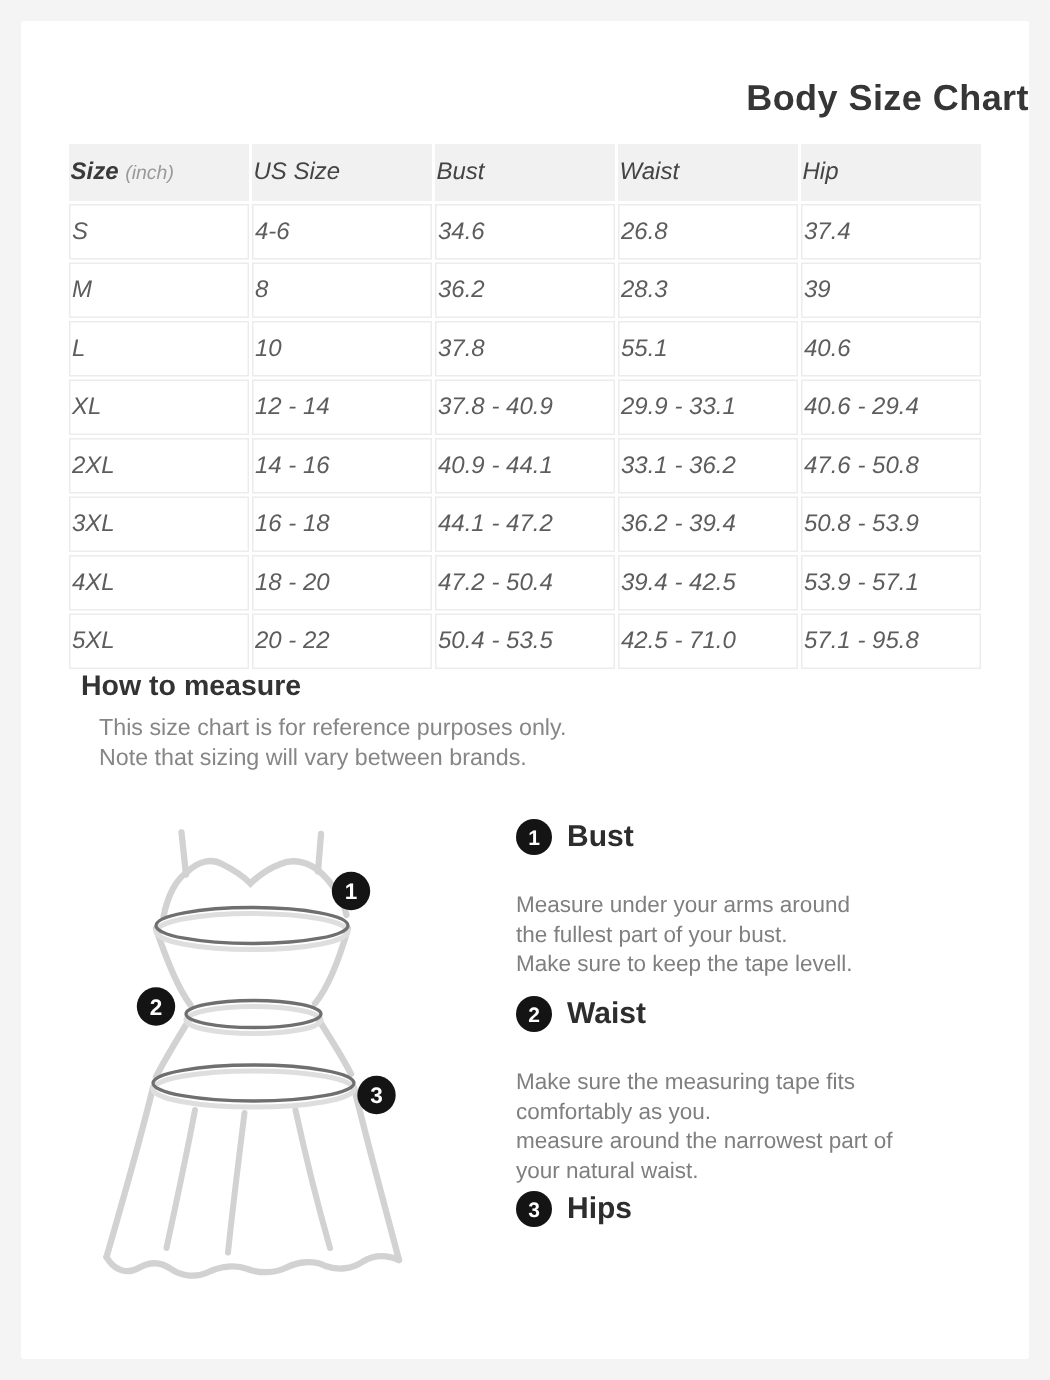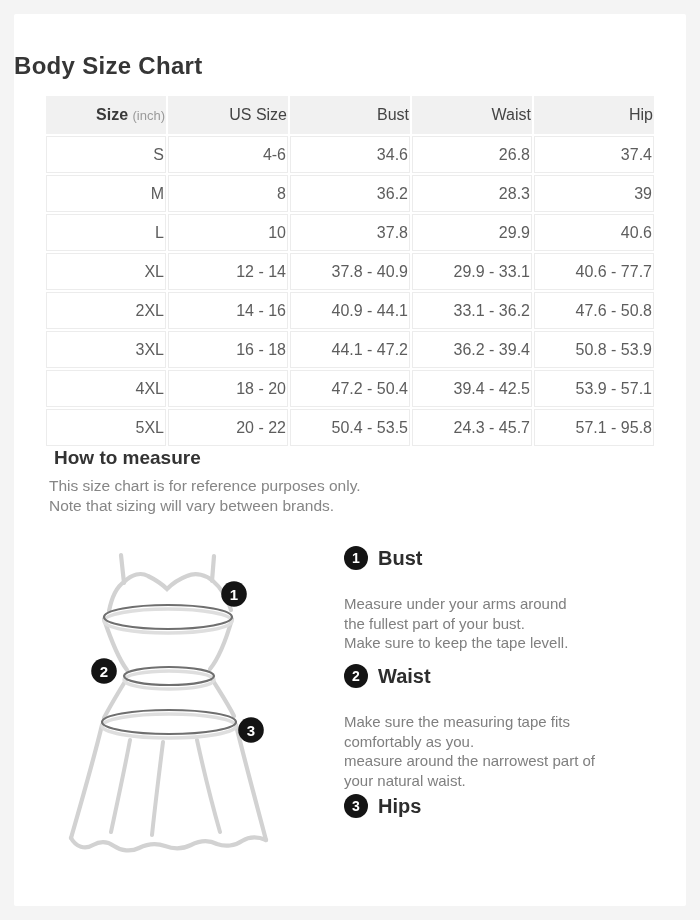--- a/index.html
+++ b/index.html
@@ -8,48 +8,49 @@
     background:#f4f4f4;
     font-family:"Liberation Sans", sans-serif;
     -webkit-font-smoothing:antialiased;
   }
   .card{
     position:absolute;left:14px;top:14px;width:672px;height:892px;
     background:#ffffff;border-radius:2px;
   }
   .page-title{
     position:absolute;top:38px;left:0;width:100%;
-    text-align:left;font-size:24px;font-weight:bold;color:#363636;
+    text-align:right;font-size:24px;font-weight:bold;color:#363636;
     letter-spacing:.3px;
   }
   
   table.size-table{
     position:absolute;left:30px;top:80px;width:612px;
     border-collapse:separate;border-spacing:2px;
     table-layout:fixed;
   }
   table.size-table td{
-    text-align:right;vertical-align:middle;
+    text-align:left;vertical-align:middle;
     font-size:16px;
+    font-style:italic;
   }
   table.size-table thead td{
     background:#f1f1f1;height:36px;color:#444444;
   }
   table.size-table tbody td{
     border:1px solid #ececec;height:33px;color:#5d5d5d;background:#fff;
   }
   .col-size-label{font-weight:bold;color:#3a3a3a;}
   .col-size-unit{font-size:13px;color:#9a9a9a;font-weight:normal;}
   
   .htm-heading{
     position:absolute;left:40px;top:433px;
     font-size:19px;font-weight:bold;color:#333333;
   }
   .htm-note{
-    position:absolute;left:35px;top:462px;
+    position:absolute;left:52px;top:462px;
     font-size:15.5px;line-height:19.5px;color:#868686;
     white-space:pre-line;
   }
   
   svg.dress{position:absolute;left:41px;top:529px;}
   
   .measure-section{position:absolute;left:330px;width:335px;}
   .ms-bust{top:532px;}
   .ms-waist{top:650px;}
   .ms-hips{top:780px;}
@@ -94,29 +95,29 @@
         <td>M</td>
         <td>8</td>
         <td>36.2</td>
         <td>28.3</td>
         <td>39</td>
       </tr>
       <tr>
         <td>L</td>
         <td>10</td>
         <td>37.8</td>
-        <td>29.9</td>
+        <td>55.1</td>
         <td>40.6</td>
       </tr>
       <tr>
         <td>XL</td>
         <td>12 - 14</td>
         <td>37.8 - 40.9</td>
         <td>29.9 - 33.1</td>
-        <td>40.6 - 77.7</td>
+        <td>40.6 - 29.4</td>
       </tr>
       <tr>
         <td>2XL</td>
         <td>14 - 16</td>
         <td>40.9 - 44.1</td>
         <td>33.1 - 36.2</td>
         <td>47.6 - 50.8</td>
       </tr>
       <tr>
         <td>3XL</td>
@@ -129,21 +130,21 @@
         <td>4XL</td>
         <td>18 - 20</td>
         <td>47.2 - 50.4</td>
         <td>39.4 - 42.5</td>
         <td>53.9 - 57.1</td>
       </tr>
       <tr>
         <td>5XL</td>
         <td>20 - 22</td>
         <td>50.4 - 53.5</td>
-        <td>24.3 - 45.7</td>
+        <td>42.5 - 71.0</td>
         <td>57.1 - 95.8</td>
       </tr>
     </tbody>
   </table>
 
   <div class="htm-heading">How to measure</div>
   <div class="htm-note">This size chart is for reference purposes only.
 Note that sizing will vary between brands.</div>
 
   <svg class="dress" width="230" height="322" viewBox="55 543 230 322">

